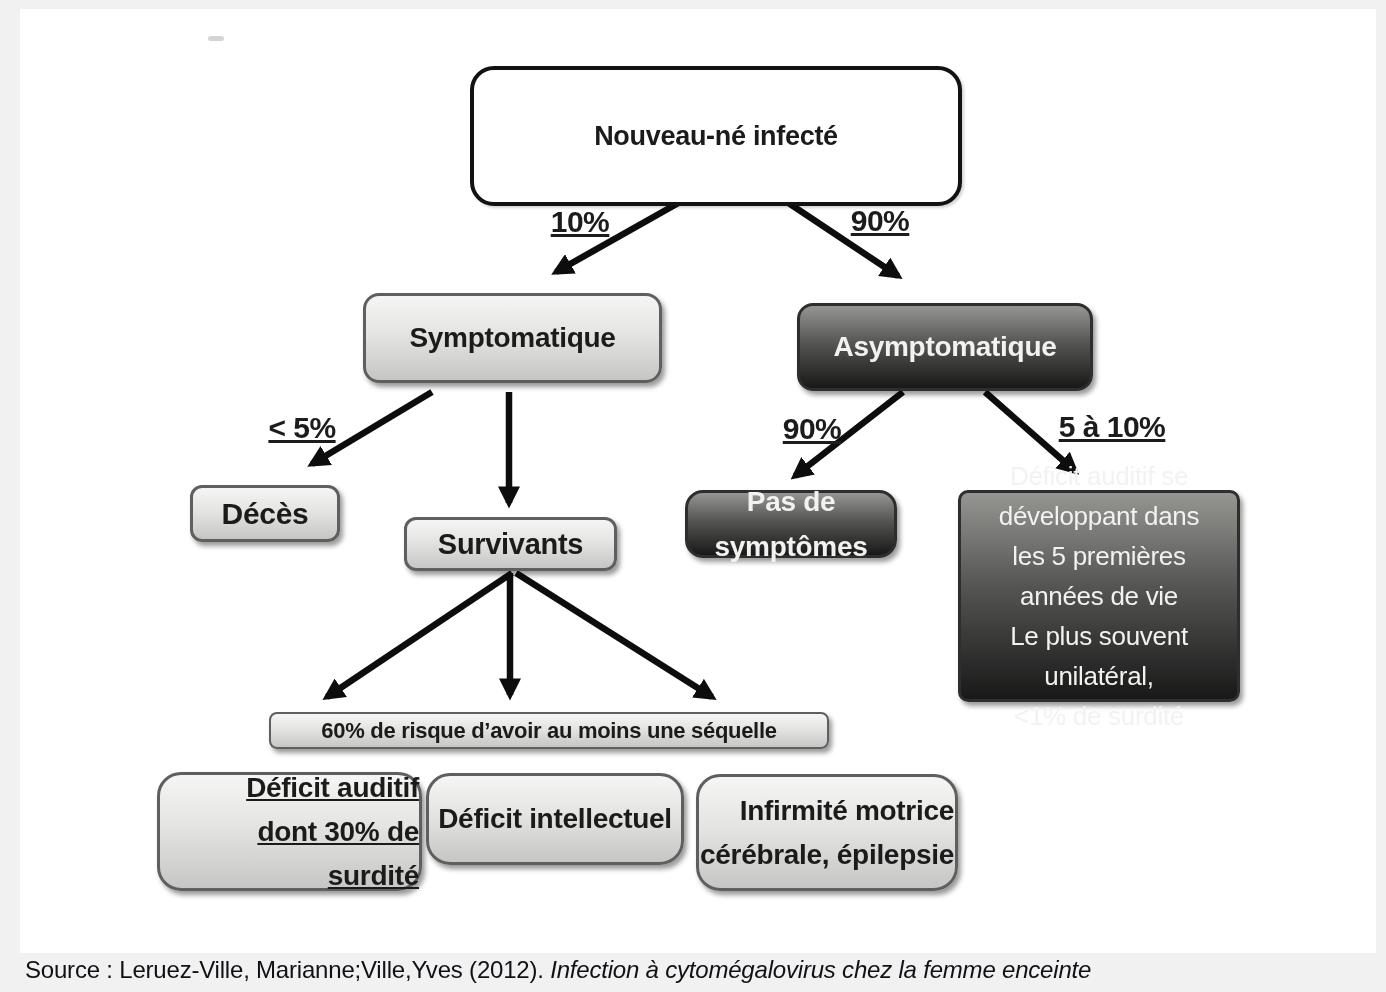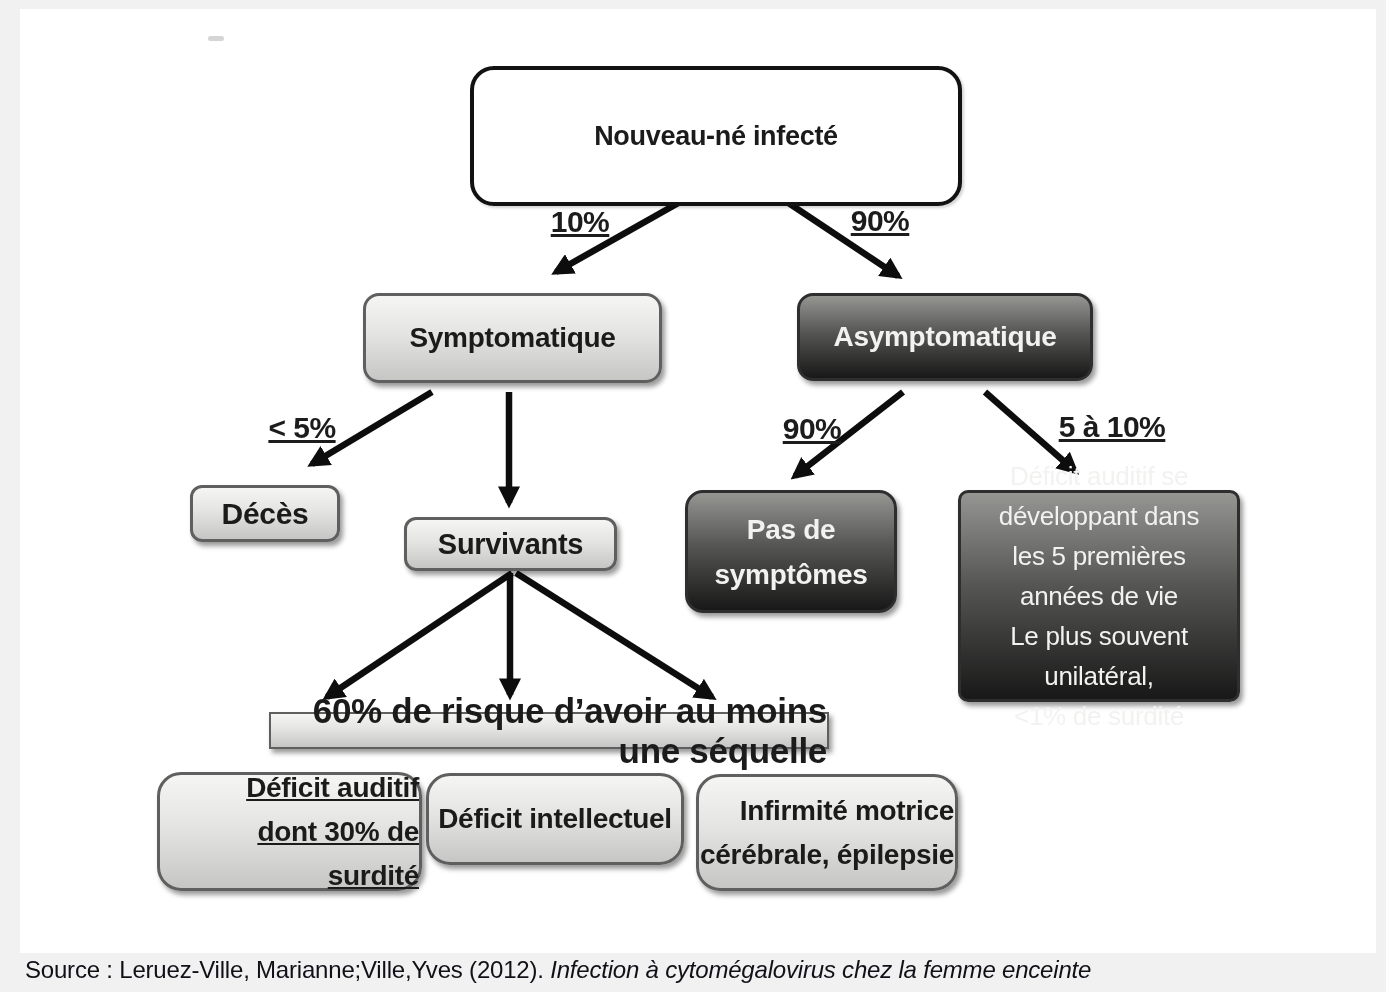--- a/index.html
+++ b/index.html
@@ -65,38 +65,38 @@
       <line x1="512" y1="573" x2="327" y2="697" marker-end="url(#ah)"></line>
       <line x1="510" y1="573" x2="510" y2="695" marker-end="url(#ah)"></line>
       <line x1="516" y1="573" x2="712" y2="697" marker-end="url(#ah)"></line>
     </g>
   </svg>
 
   <div class="node box-root" style="left:470px;top:42px;width:492px;height:140px;margin-top:24px;">Nouveau-né infecté</div>
 
   <div class="node box-light" style="left:363px;top:293px;width:299px;height:90px;border-radius:16px;font-size:28px;">Symptomatique</div>
 
-  <div class="node box-dark" style="left:797px;top:293px;width:296px;height:88px;border-radius:16px;font-size:28px;">Asymptomatique</div>
+  <div class="node box-dark" style="left:797px;top:303px;width:296px;height:88px;border-radius:16px;font-size:28px;">Asymptomatique</div>
 
   <div class="node box-light" style="left:404px;top:517px;width:213px;height:54px;border-radius:12px;font-size:29px;">Survivants</div>
 
   <div class="node box-light" style="left:190px;top:485px;width:150px;height:57px;border-radius:12px;font-size:30px;">Décès</div>
 
-  <div class="node box-dark" style="left:685px;top:490px;width:212px;height:123px;border-radius:18px;font-size:28px;line-height:45px;">Pas de
+  <div class="node box-dark" style="left:685px;top:490px;width:212px;height:68px;border-radius:18px;font-size:28px;line-height:45px;">Pas de
 symptômes</div>
 
   <div class="node box-dark" style="left:958px;top:490px;width:282px;height:212px;border-radius:10px;font-size:26px;line-height:40px;font-weight:400;">Déficit auditif se
 développant dans
 les 5 premières
 années de vie
 Le plus souvent
 unilatéral,
 &lt;1% de surdité</div>
 
-  <div class="node box-light" style="left:269px;top:712px;width:560px;height:37px;border-radius:0;font-size:35px;border-width:2px;">60% de risque d’avoir au moins une séquelle</div>
+  <div class="node box-light" style="left:269px;top:712px;width:560px;height:37px;border-radius:8px;font-size:22px;border-width:2px;">60% de risque d’avoir au moins une séquelle</div>
 
   <div class="node box-light" style="left:157px;top:772px;width:265px;height:119px;border-radius:24px;font-size:28px;line-height:44px;text-decoration:underline;">Déficit auditif
 dont 30% de surdité</div>
 
   <div class="node box-light" style="left:426px;top:773px;width:258px;height:92px;border-radius:24px;font-size:28px;">Déficit intellectuel</div>
 
   <div class="node box-light" style="left:696px;top:774px;width:262px;height:117px;border-radius:24px;font-size:28px;line-height:44px;">Infirmité motrice
 cérébrale, épilepsie</div>
 
   <div class="pct" style="left:580px;top:205px;">10%</div>

